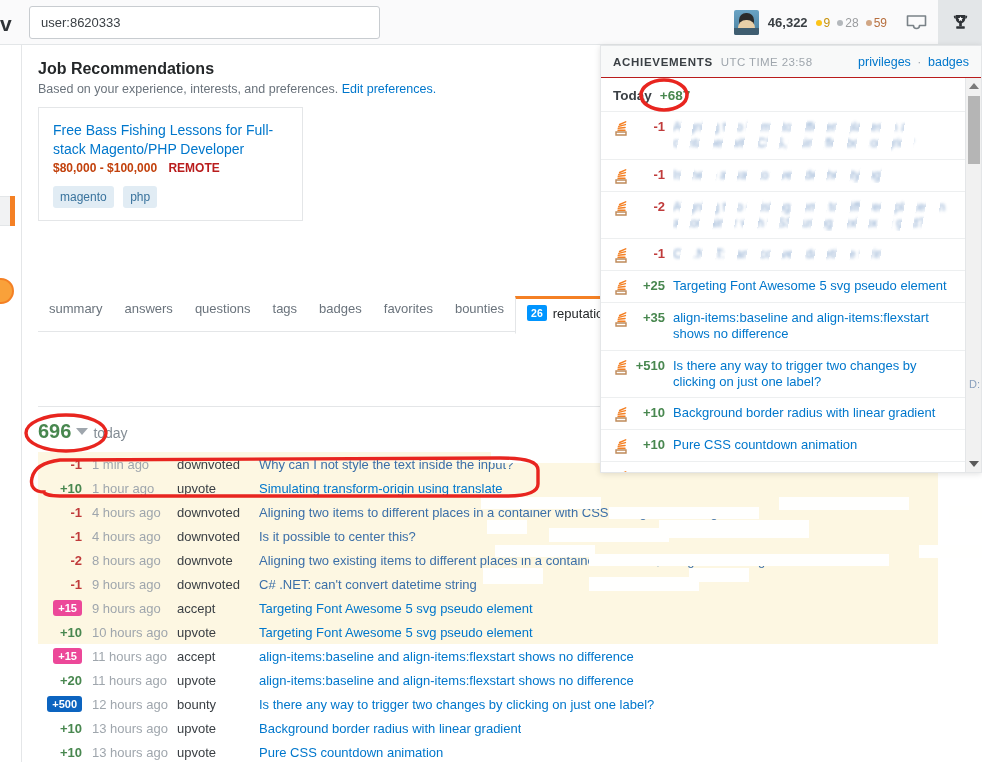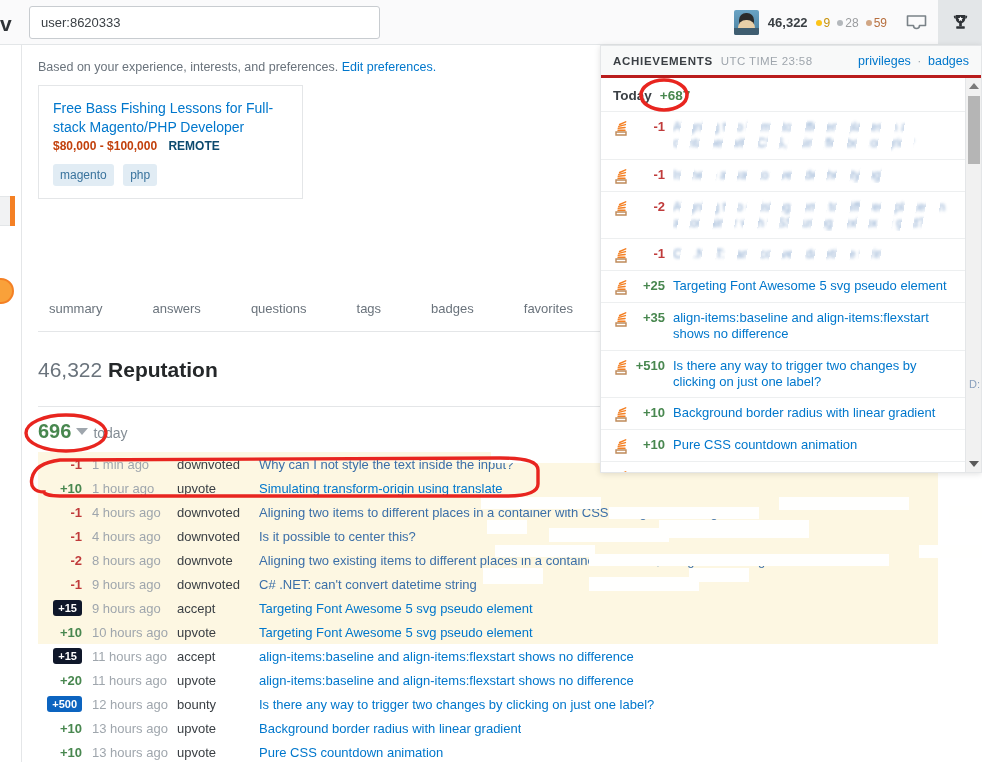--- a/index.html
+++ b/index.html
@@ -87,31 +87,31 @@
   .jobs-title { font-size: 16px; font-weight: bold; color: #242729; margin: 0 0 4px; }
   .jobs-sub { font-size: 12.5px; color: #6a737c; margin: 0 0 11px; }
   .jobs-sub a { color: #0077cc; text-decoration: none; }
   .job-card {
     width: 265px; border: 1px solid #e4e6e8; background: #fff; padding: 13px 14px 12px;
   }
   .job-link { font-size: 14px; color: #0077cc; line-height: 1.35; text-decoration: none; display: block; }
   .job-company { font-size: 12.5px; color: #3b4045; margin-top: 9px; }
   .job-meta { font-size: 12px; margin-top: 2px; }
   .job-salary { color: #c2410c; font-weight: bold; }
-  .job-remote { color: #0c4a6e; font-weight: bold; margin-left: 8px; }
+  .job-remote { color: #b91c1c; font-weight: bold; margin-left: 8px; }
   .tag-row { margin-top: 11px; }
   .tag {
     display: inline-block; background: #e1ecf4; color: #39739d; font-size: 12px;
     padding: 4px 7px; margin-right: 5px; border-radius: 3px;
   }
 
   
   .tabs {
     position: absolute; left: 38px; top: 296px; width: 570px; height: 36px;
-    border-bottom: 1px solid #e4e6e8; display: flex; align-items: flex-start; gap: 28px;
+    border-bottom: 1px solid #e4e6e8; display: flex; align-items: flex-start;
   }
   .tab {
     font-size: 13px; color: #6a737c; padding: 5px 11px 13px; text-decoration: none;
     display: flex; align-items: center;
   }
   .tab.active {
     color: #242729; background: #fff;
     border: 1px solid #e4e6e8; border-bottom: 1px solid #fff;
     border-top: 3px solid #f48024;
     margin-bottom: -1px; padding: 6px 11px 12px;
@@ -141,37 +141,37 @@
   .rep-row { display: flex; align-items: center; height: 24px; font-size: 13px; position: relative; }
   .rep-row.hl { background: #fdf7e2; }
   .rep-pts {
     width: 54px; text-align: right; padding-right: 10px; font-weight: bold; flex: 0 0 auto;
   }
   .rep-pts.pos { color: #48874f; }
   .rep-pts.neg { color: #c03b3b; }
   .rep-pts .chip {
     display: inline-block; color: #fff; font-size: 11px; padding: 2px 5px; border-radius: 3px;
   }
-  .rep-pts .chip.green { background: #0f172a; }
+  .rep-pts .chip.green { background: #ec4899; }
   .rep-pts .chip.blue { background: #0c64c0; }
   .rep-time { width: 85px; color: #9fa6ad; flex: 0 0 auto; }
   .rep-action { width: 82px; color: #3b4045; flex: 0 0 auto; }
   .rep-title { color: #0077cc; white-space: nowrap; overflow: hidden; }
   .redacted { position: relative; color: #3b6fa8; }
   .redact-mask {
     position: absolute; background: #fffffe; pointer-events: none;
   }
 
   
   .dropdown {
     position: absolute; left: 600px; top: 45px; width: 382px; height: 428px;
     background: #fff; border: 1px solid #e4e6e8; box-shadow: 0 1px 6px rgba(0,0,0,.12);
   }
   .dd-head {
-    height: 32px; background: #f8f9f9; border-bottom: 3px solid #b91c1c;
+    height: 32px; background: #f8f9f9; border-bottom: 1px solid #b91c1c;
     display: flex; align-items: center; padding: 0 12px; justify-content: space-between;
   }
   .dd-head-l { display: flex; align-items: baseline; }
   .dd-title { font-size: 11.5px; font-weight: bold; letter-spacing: .7px; color: #3b4045; }
   .dd-utc { font-size: 11.5px; color: #9fa6ad; margin-left: 8px; letter-spacing: .4px; }
   .dd-head-r { font-size: 12.5px; color: #0077cc; }
   .dd-head-r a { color: #0077cc; text-decoration: none; }
   .dd-sep { color: #9fa6ad; margin: 0 3px; }
   .dd-body { position: relative; height: 394px; overflow: hidden; }
   .dd-today {
@@ -246,20 +246,21 @@
       </div>
     </div>
   </div>
 
   <div class="edge-tab"></div>
   <div class="edge-card"></div>
   <div class="edge-circle"></div>
   <div class="vrule"></div>
 
   <div class="content">
+    <div class="jobs-title">Job Recommendations</div>
     <div class="jobs-sub">
       <span>Based on your experience, interests, and preferences.</span>
       <a href="#">Edit preferences.</a>
     </div>
     <div class="job-card">
       <a class="job-link" href="#">Free Bass Fishing Lessons for Full-stack Magento/PHP Developer</a>
       <div class="job-meta">
         <span class="job-salary">$80,000 - $100,000</span>
         <span class="job-remote">REMOTE</span>
       </div>
@@ -277,24 +278,20 @@
     <a class="tab" href="#">tags</a>
     <a class="tab" href="#">badges</a>
     <a class="tab" href="#">favorites</a>
     <a class="tab" href="#">bounties</a>
     <a class="tab active" href="#">
       <span class="tab-badge">26</span>
       <span>reputation</span>
     </a>
   </div>
 
-  <div class="rep-heading">
-    <span class="num">46,322</span>
-    <span class="lbl">Reputation</span>
-  </div>
   <div class="rep-divider"></div>
   <div class="today-row">
     <span class="today-num">696</span>
     <span class="caret-down"></span>
     <span class="today-lbl">today</span>
   </div>
 
   <div class="rep-table" id="rep-table">
       <div class="rep-row hl">
         <div class="rep-pts neg">-1</div>

